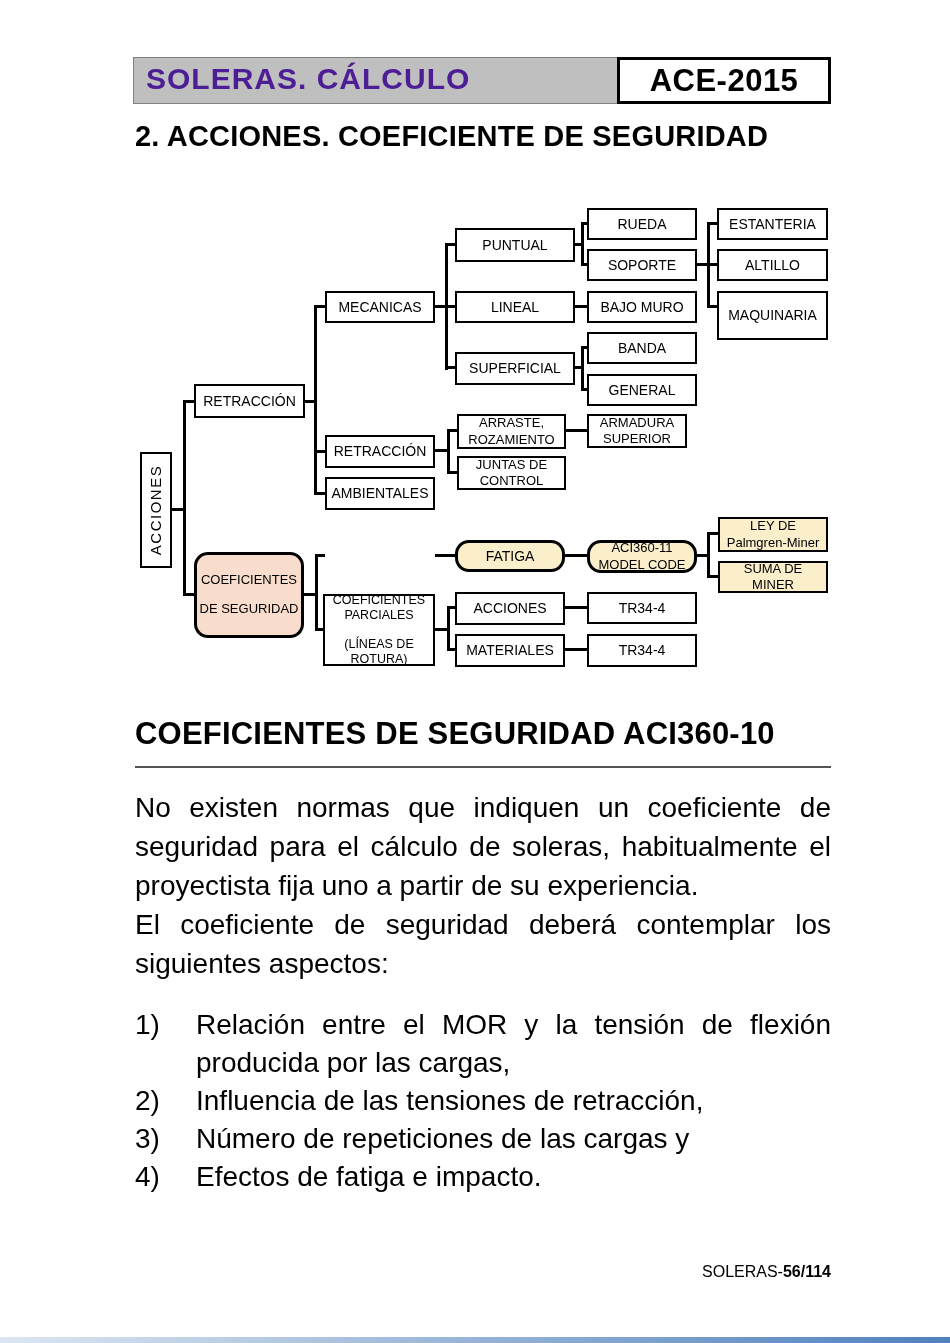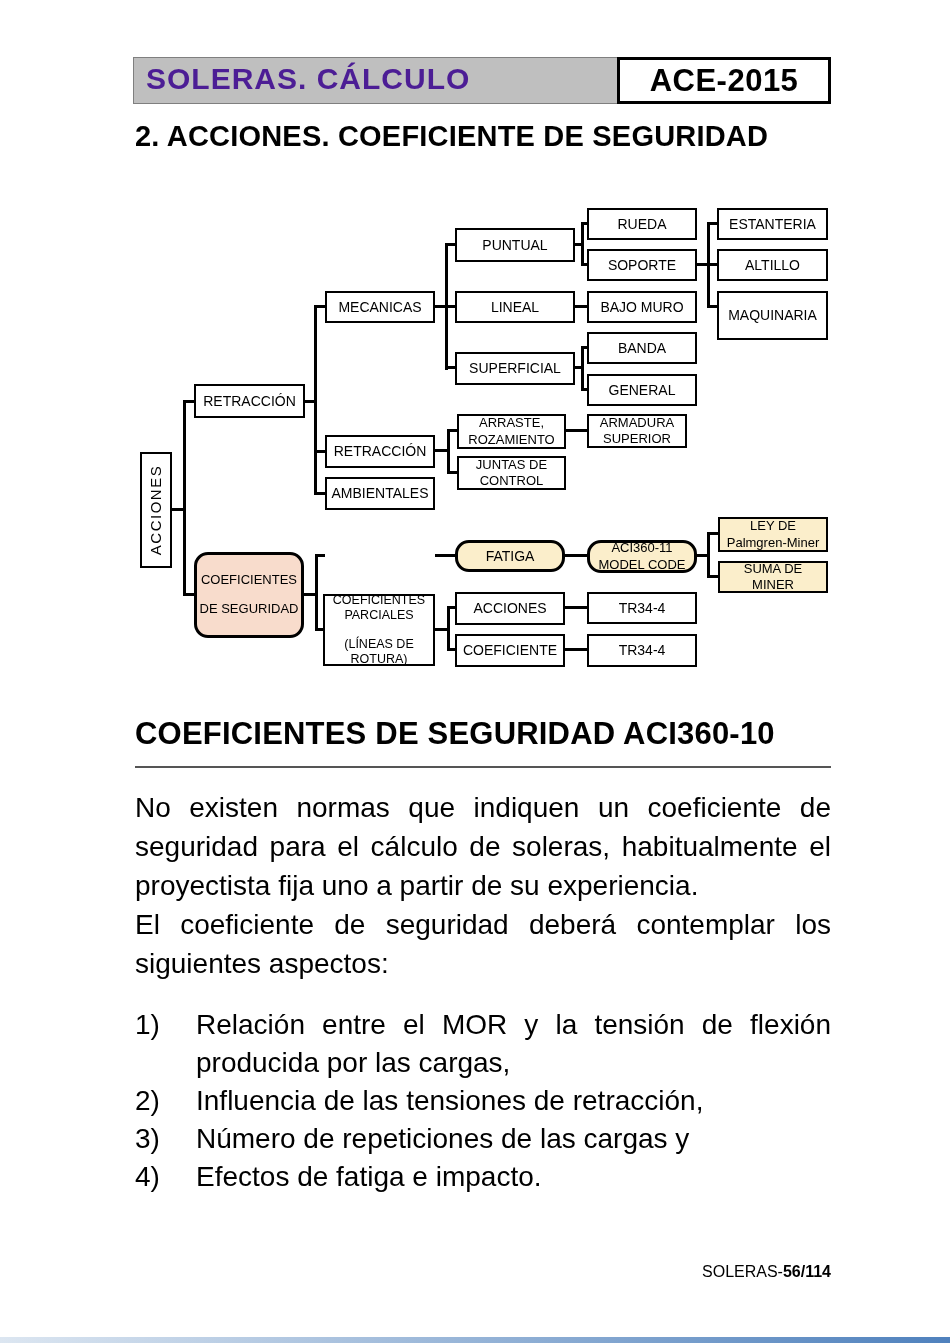--- a/index.html
+++ b/index.html
@@ -71,21 +71,21 @@
 
   <div class="box" style="left:455px;top:228px;width:120px;height:34px;">PUNTUAL</div>
   <div class="box" style="left:455px;top:291px;width:120px;height:32px;">LINEAL</div>
   <div class="box" style="left:455px;top:352px;width:120px;height:33px;">SUPERFICIAL</div>
   <div class="box sm" style="left:457px;top:414px;width:109px;height:35px;">ARRASTE,
 ROZAMIENTO</div>
   <div class="box sm" style="left:457px;top:456px;width:109px;height:34px;">JUNTAS DE
 CONTROL</div>
   <div class="box yellow rounded" style="left:455px;top:540px;width:110px;height:32px;">FATIGA</div>
   <div class="box" style="left:455px;top:592px;width:110px;height:33px;">ACCIONES</div>
-  <div class="box" style="left:455px;top:634px;width:110px;height:33px;">COEFICIENTE</div>
+  <div class="box" style="left:455px;top:634px;width:110px;height:33px;">MATERIALES</div>
 
   <div class="box" style="left:587px;top:208px;width:110px;height:32px;">RUEDA</div>
   <div class="box" style="left:587px;top:249px;width:110px;height:32px;">SOPORTE</div>
   <div class="box" style="left:587px;top:291px;width:110px;height:32px;">BAJO MURO</div>
   <div class="box" style="left:587px;top:332px;width:110px;height:32px;">BANDA</div>
   <div class="box" style="left:587px;top:374px;width:110px;height:32px;">GENERAL</div>
   <div class="box sm" style="left:587px;top:414px;width:100px;height:34px;">ARMADURA
 SUPERIOR</div>
   <div class="box yellow rounded sm" style="left:587px;top:540px;width:110px;height:33px;">ACI360-11
 MODEL CODE</div>

